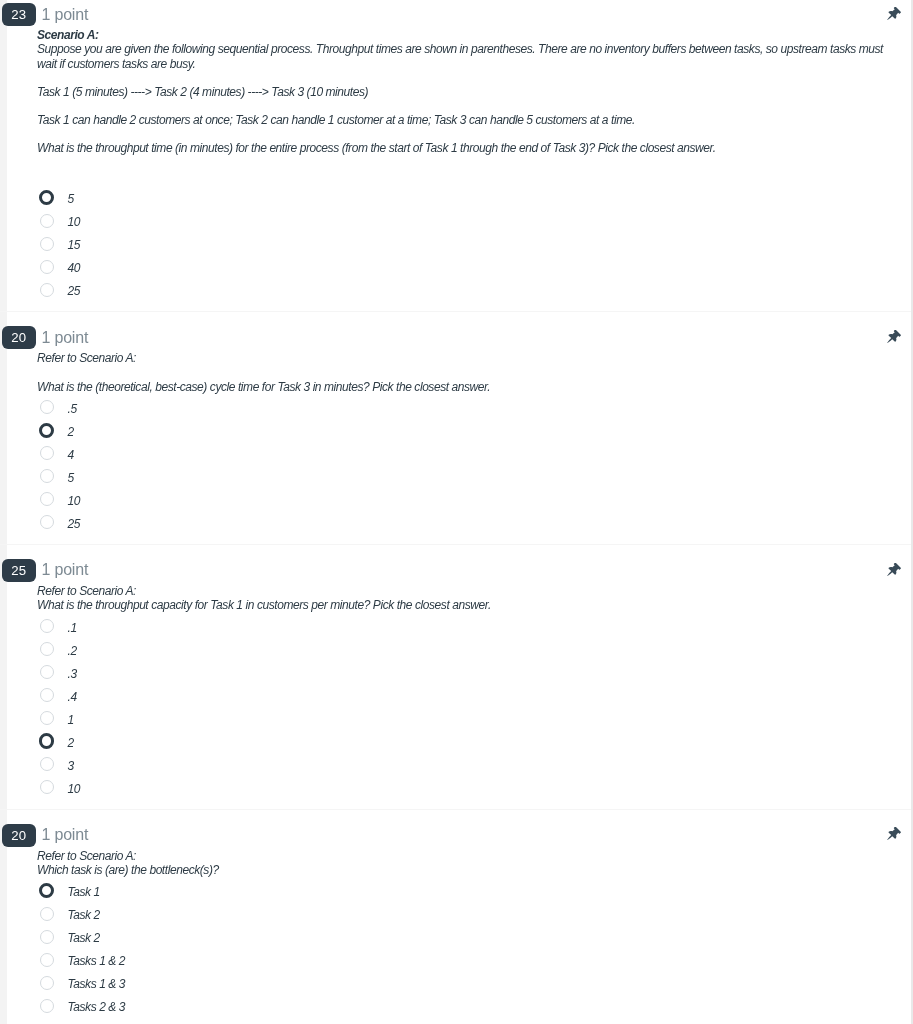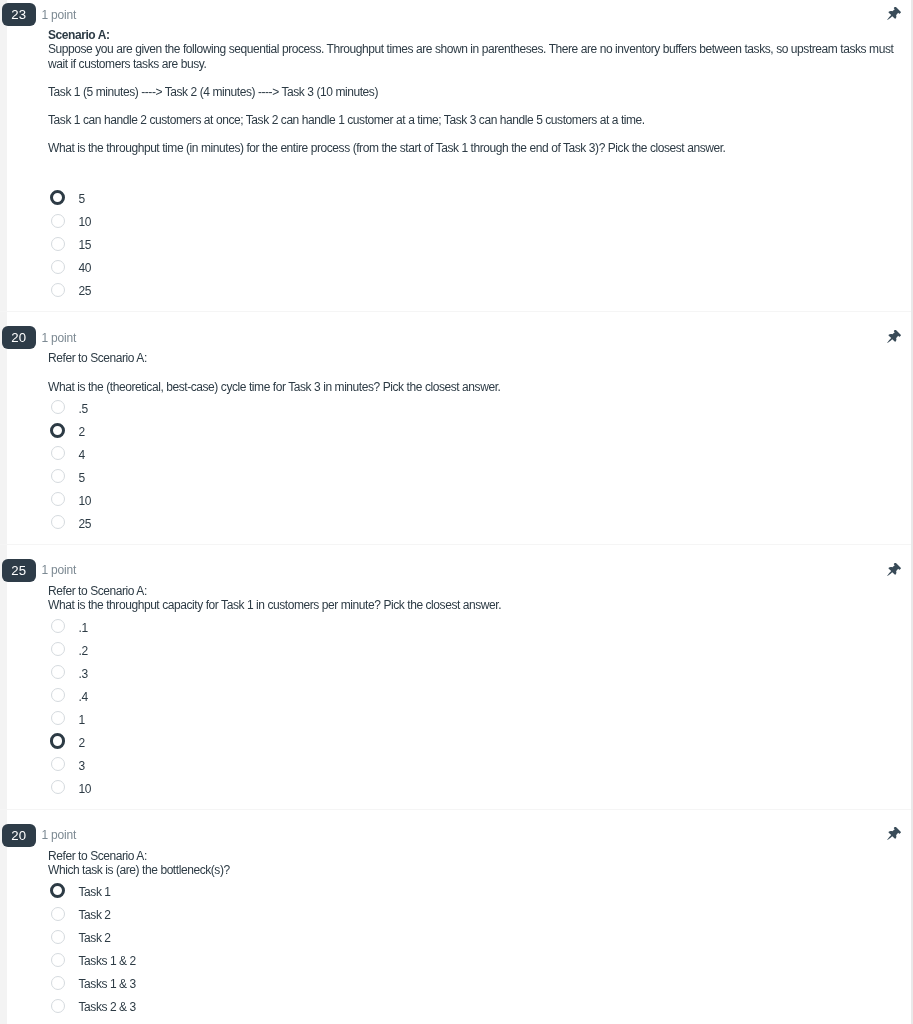--- a/index.html
+++ b/index.html
@@ -6,23 +6,23 @@
   body{width:913px;height:1024px;background:#ffffff;font-family:"Liberation Sans",sans-serif;overflow:hidden;}
   .page{position:relative;width:913px;height:1024px;background:#ffffff;overflow:hidden;}
   .rail-left{position:absolute;left:0;top:0;width:7px;height:1024px;background:#f3f3f3;}
   .rail-right{position:absolute;left:911.4px;top:0;width:1.6px;height:1024px;background:#e9e9e9;}
   .qlist{position:absolute;left:0;top:-11px;width:911px;}
   .question{position:relative;box-sizing:border-box;padding-top:15px;padding-bottom:9.5px;}
   .question + .question{border-top:1px solid #f5f5f5;}
   .qhead{position:relative;height:22px;}
   .qnum{position:absolute;left:1.7px;top:-0.7px;width:34.3px;height:22.8px;background:#2e3c48;color:#ffffff;
         font-size:13.2px;line-height:23px;text-align:center;letter-spacing:0.3px;border-radius:6px;}
-  .qpts{position:absolute;left:41.5px;top:3.5px;color:#7d8a93;font-size:12px;line-height:14px;letter-spacing:-0.2px;}
+  .qpts{position:absolute;left:41.5px;top:3.5px;color:#7d8a93;font-size:16px;line-height:14px;letter-spacing:-0.2px;}
   .qpin{position:absolute;left:885.2px;top:2.8px;width:16px;height:16px;}
-  .qbody{padding-left:48px;padding-right:9px;padding-top:2.2px;color:#2d3b45;font-size:12px;letter-spacing:-0.43px;line-height:14.15px;}
+  .qbody{padding-left:37px;padding-right:9px;padding-top:2.2px;color:#2d3b45;font-size:12px;letter-spacing:-0.43px;line-height:14.15px;font-style:italic;}
   .p{margin:0;}
   .spacer{height:14.15px;}
   .bold{font-weight:bold;}
   .answers{padding-top:2.7px;}
   .ans{position:relative;height:23px;}
   .radio{position:absolute;left:2.5px;top:4px;width:14px;height:14px;border-radius:50%;box-sizing:border-box;
          border:1px solid #d5dade;background:#fff;}
   .radio.sel{border:3.85px solid #2d3b45;width:15.3px;height:15.3px;top:3.4px;left:1.85px;}
   .alabel{position:absolute;left:30.5px;top:5.5px;color:#2d3b45;font-size:12px;letter-spacing:-0.43px;line-height:14.15px;}
 </style>

